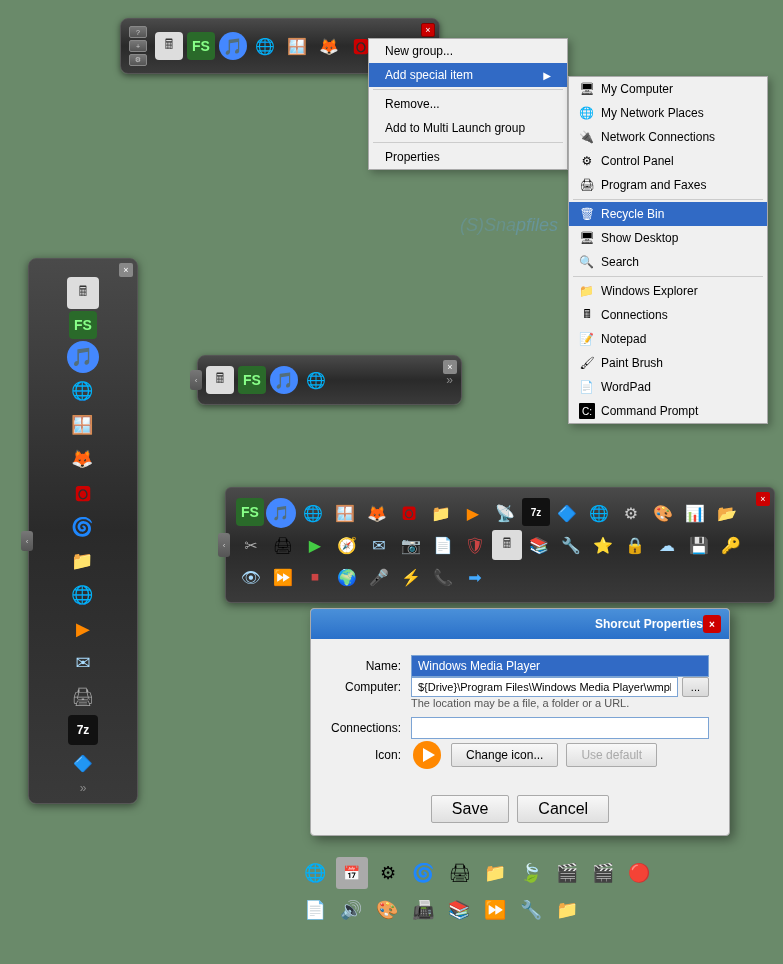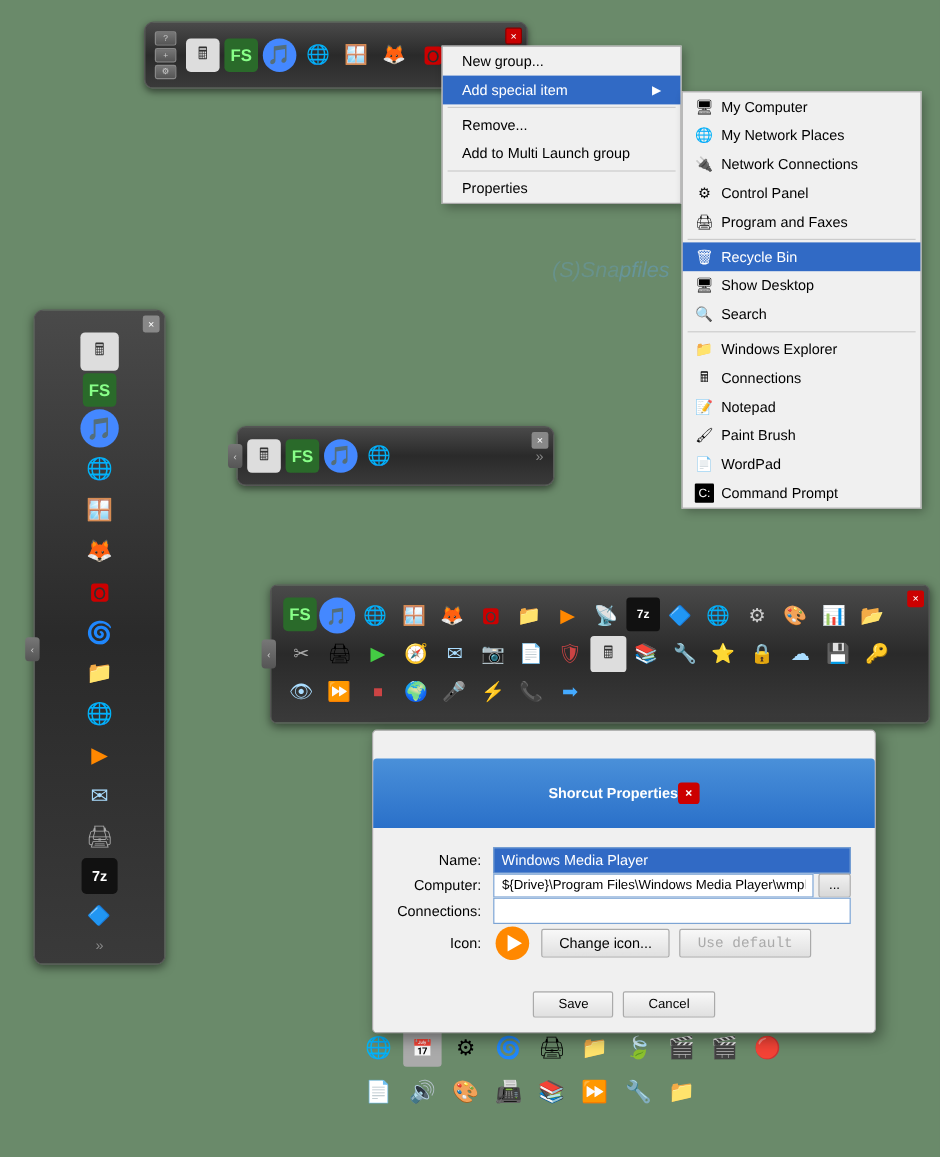--- a/index.html
+++ b/index.html
@@ -340,28 +340,27 @@
       width: 420px;
       background: #f0f0f0;
       border: 1px solid #aaa;
       box-shadow: 4px 4px 12px rgba(0,0,0,0.4);
       border-radius: 4px;
       z-index: 200;
     }
     .dialog-titlebar {
       background: linear-gradient(180deg, #4a90d9 0%, #2a70c9 100%);
       color: white;
-      padding: 20px 8px;
+      padding: 6px 8px;
       font-size: 12px;
       font-weight: bold;
       display: flex;
       align-items: center;
-      justify-content: center;
+      justify-content: flex-end;
       border-radius: 3px 3px 0 0;
-      margin-top: 23px;
     }
     .dialog-close-btn {
       width: 18px;
       height: 18px;
       background: #c00;
       border-radius: 3px;
       display: flex;
       align-items: center;
       justify-content: center;
       color: white;
@@ -438,21 +437,21 @@
     .dialog-footer {
       display: flex;
       justify-content: center;
       gap: 8px;
       padding: 8px 20px 12px;
     }
     .dialog-ok-btn {
       padding: 4px 20px;
       background: linear-gradient(180deg, #f8f8f8 0%, #e0e0e0 100%);
       border: 1px solid #aaa;
-      font-size: 11px;
+      font-size: 16px;
       cursor: pointer;
       border-radius: 2px;
     }
 
     
     .bottom-icons-row1 {
       position: absolute;
       bottom: 75px;
       left: 300px;
       display: flex;
@@ -687,36 +686,37 @@
       <div class="dialog-label">Name:</div>
       <input class="dialog-input selected" value="Windows Media Player" style="flex: 1 1 0%;">
     </div>
     <div class="dialog-row">
       <div class="dialog-label">Computer:</div>
       <div class="dialog-input-with-btn">
         <input class="dialog-input" value="${Drive}\Program Files\Windows Media Player\wmplayer." style="flex: 1 1 0%; font-size: 11px;">
         <button class="dialog-browse-btn">...</button>
       </div>
     </div>
+    <div class="dialog-hint">The location may be a file, a folder or a URL.</div>
     <div class="dialog-row">
       <div class="dialog-label">Connections:</div>
       <input class="dialog-input" value="" style="flex: 1 1 0%;">
     </div>
     <div class="dialog-row">
       <div class="dialog-label">Icon:</div>
       <div class="dialog-icon-row">
         <div class="dialog-icon-preview">
 
           <svg width="30" height="30" viewBox="0 0 30 30">
             <circle cx="15" cy="15" r="14" fill="#ff8800"></circle>
             <polygon points="11,8 23,15 11,22" fill="white"></polygon>
           </svg>
         </div>
         <button class="dialog-action-btn">Change icon...</button>
-        <button class="dialog-action-btn" style="color:#aaa;font-family:Liberation Mono, monospace;">Use default</button>
+        <button class="dialog-action-btn" style="color:#aaa;">Use default</button>
       </div>
     </div>
   </div>
   <div class="dialog-footer">
     <button class="dialog-ok-btn">Save</button>
     <button class="dialog-ok-btn">Cancel</button>
   </div>
 </div>
 
 <div class="watermark" style="top: 720px; left: 400px; font-size:16px;">

